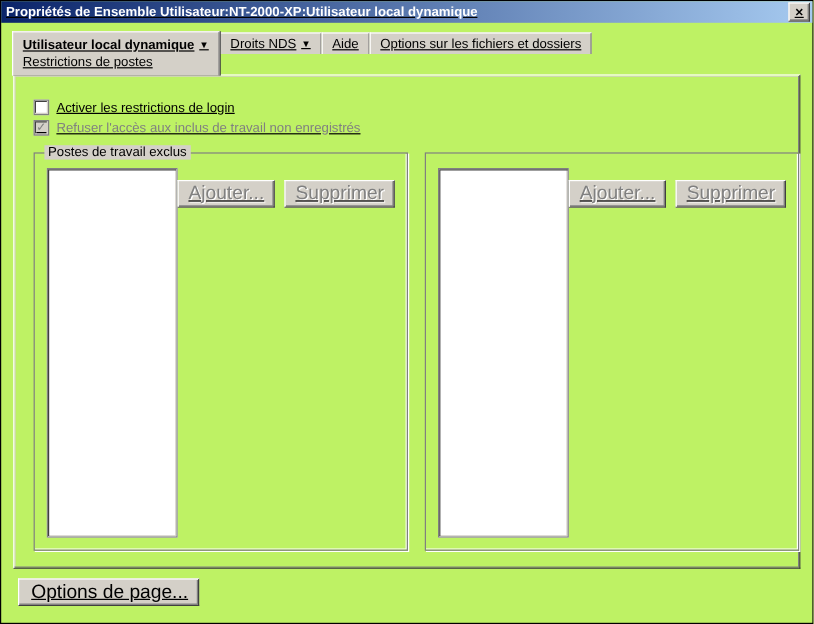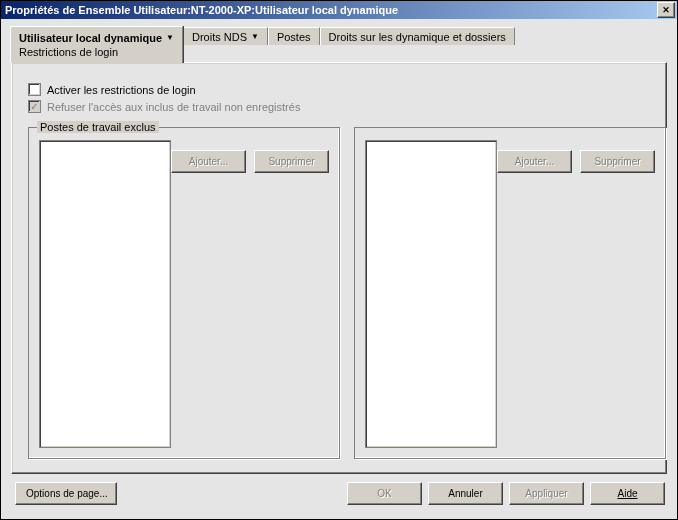--- a/index.html
+++ b/index.html
@@ -6,25 +6,26 @@
     margin: 0;
     padding: 0;
     font-family: Tahoma, "MS Sans Serif", Geneva, sans-serif;
     font-size: 11px;
     background: #d4d0c8;
     color: #000;
   }
   .window {
     width: 678px;
     height: 520px;
-    background: #e5e5e5;
+    background: #bef264;
     border: 1px solid #000;
     box-sizing: border-box;
     display: flex;
     flex-direction: column;
+    text-decoration: underline;
   }
   
   .titlebar {
     height: 18px;
     background: linear-gradient(to right, #0a246a, #a6caf0);
     color: #fff;
     display: flex;
     align-items: center;
     padding: 0 2px 0 4px;
     font-weight: bold;
@@ -196,21 +197,21 @@
     border-right-color: #404040;
     border-bottom-color: #404040;
     box-shadow: inset -1px -1px 0 #808080;
     padding: 0 8px;
     box-sizing: border-box;
     display: inline-flex;
     align-items: center;
     justify-content: center;
     cursor: default;
     font-family: inherit;
-    font-size: 10px;
+    font-size: 16px;
   }
   .btn.disabled { color: #808080; text-shadow: 1px 1px 0 #fff; }
 
   .bottom-bar {
     display: flex;
     align-items: center;
     padding: 0 2px 4px 4px;
     gap: 6px;
   }
   .bottom-bar .spacer { flex: 1; }
@@ -231,31 +232,31 @@
   </div>
 
   <div class="client">
 
     <div class="tabstrip">
       <div class="tab active">
         <span>
           <span>Utilisateur local dynamique</span>
           <span class="drop">▼</span>
         </span>
-        <span class="subline">Restrictions de login</span>
+        <span class="subline">Restrictions de postes</span>
       </div>
       <div class="tab">
         <span>Droits NDS</span>
         <span class="drop">▼</span>
       </div>
       <div class="tab">
-        <span>Postes</span>
+        <span>Aide</span>
       </div>
       <div class="tab">
-        <span>Droits sur les dynamique et dossiers</span>
+        <span>Options sur les fichiers et dossiers</span>
       </div>
     </div>
 
     <div class="tabpanel">
 
       <div class="checkbox-row">
         <span class="cb"></span>
         <span class="lbl">Activer les restrictions de login</span>
       </div>
       <div class="checkbox-row">
@@ -292,30 +293,16 @@
 
       </div>
 
     </div>
 
     <div class="bottom-bar" style="margin-top:8px;gap:32px;">
       <div class="btn wide">
         <span>Options de page...</span>
       </div>
       <div class="spacer"></div>
-      <div class="btn-group">
-        <div class="btn disabled">
-          <span>OK</span>
-        </div>
-        <div class="btn">
-          <span>Annuler</span>
-        </div>
-        <div class="btn disabled">
-          <span>Appliquer</span>
-        </div>
-        <div class="btn">
-          <span class="underline">Aide</span>
-        </div>
-      </div>
     </div>
 
   </div>
 </div>
 
 </body></html>

